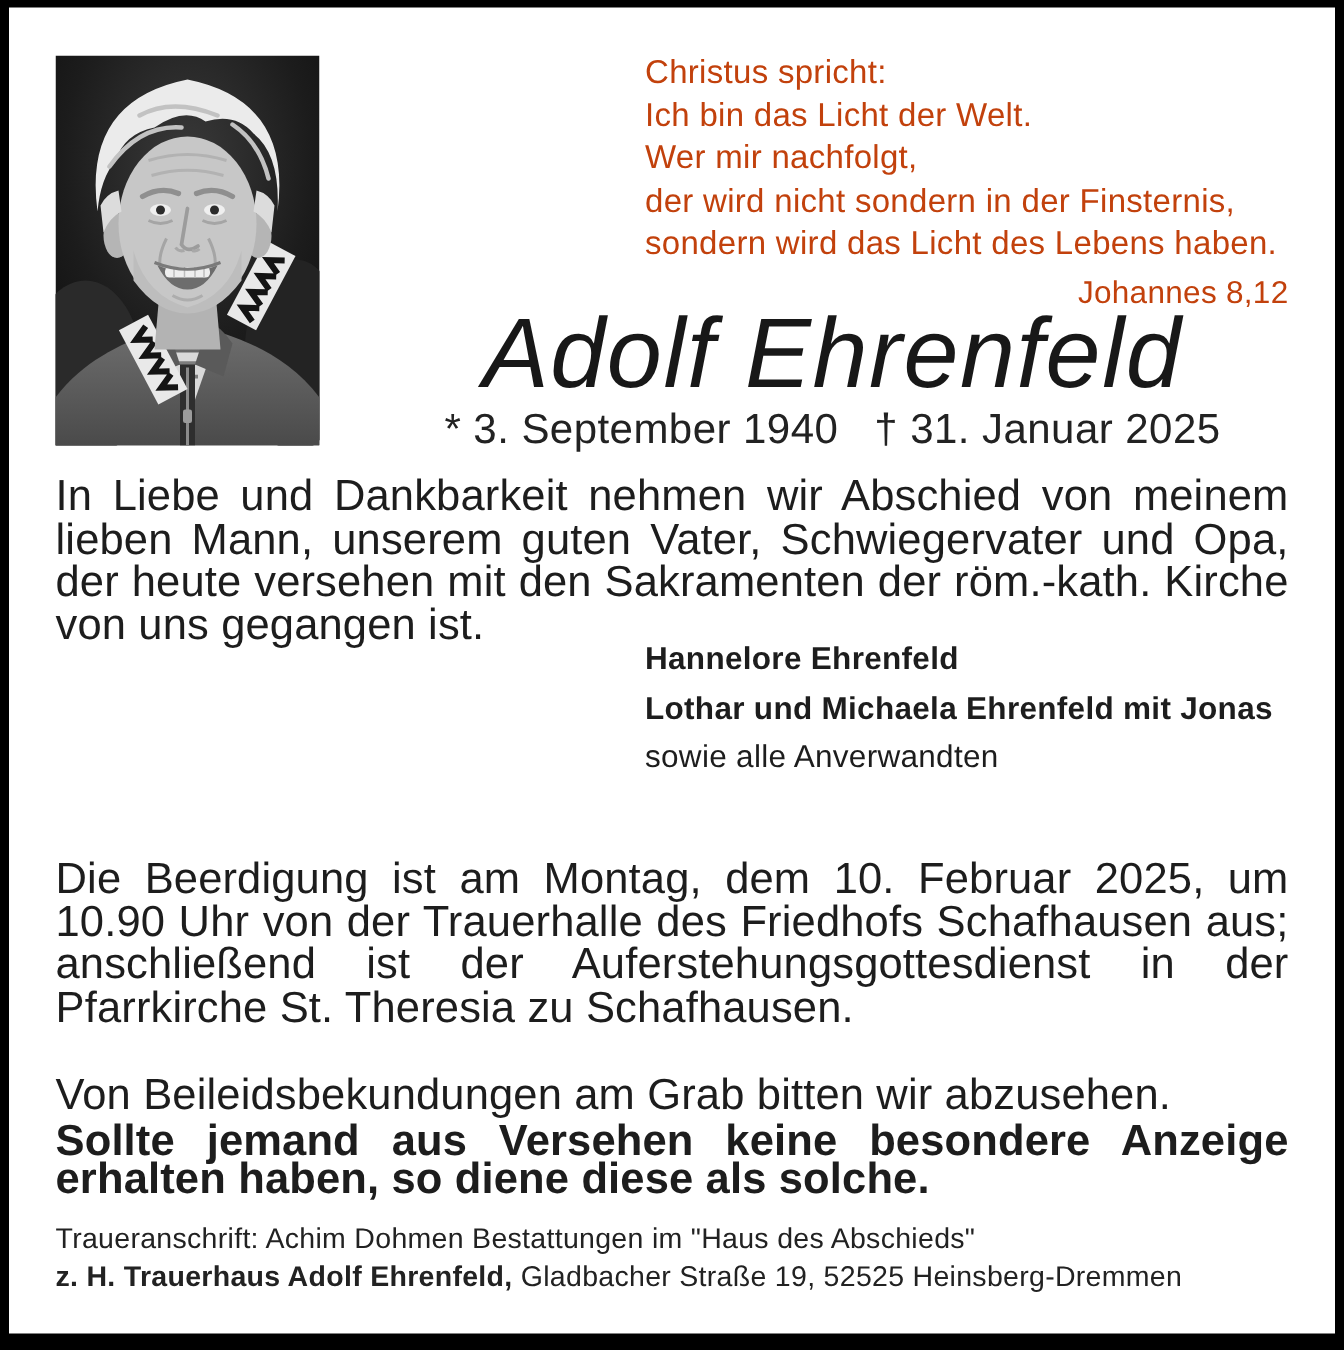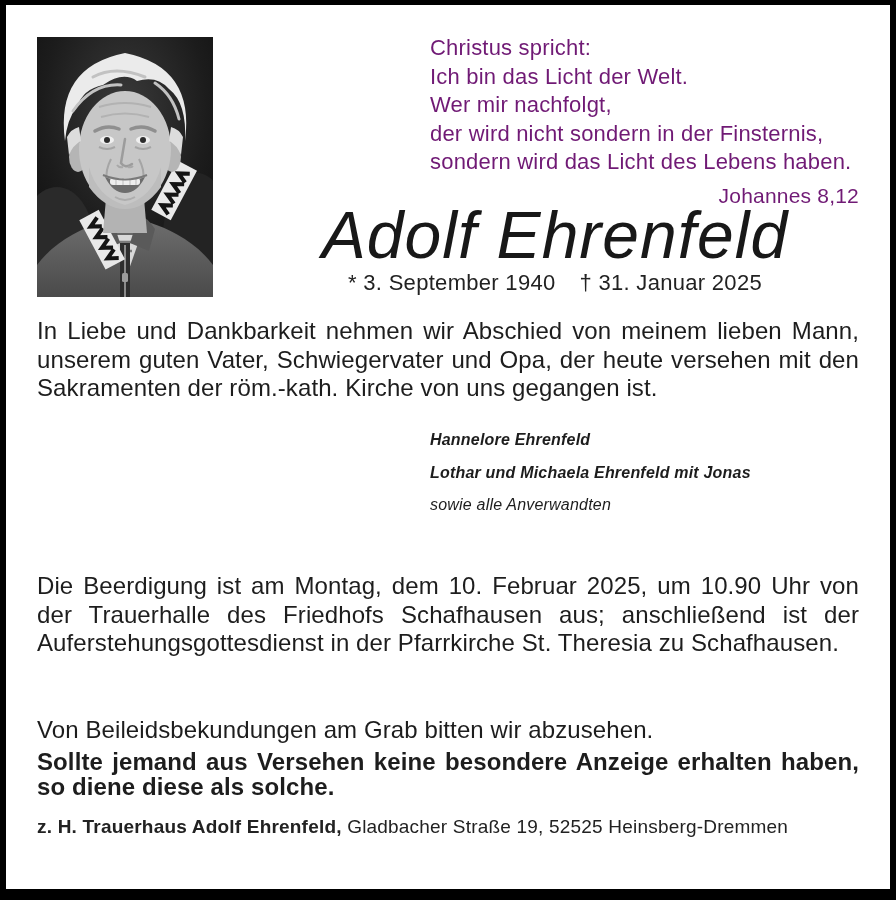--- a/index.html
+++ b/index.html
@@ -18,50 +18,50 @@
 
   .photo {
     position: absolute; left: 31px; top: 32px;
     width: 176px; height: 260px;
   }
   .photo svg { display: block; width: 100%; height: 100%; }
 
   .quote {
     position: absolute; left: 424px; top: 29px; width: 429px;
     font-size: 22px; line-height: 28.5px; letter-spacing: 0.2px;
-    white-space: nowrap; color: #701a75;
+    white-space: nowrap; color: #c2410c;
   }
   .quote-source { text-align: right; font-size: 21px; margin-top: 5px; }
 
   .name-block {
     position: absolute; left: 224px; right: 10px; top: 202px;
     text-align: center;
   }
   .name {
     font-style: italic; font-size: 66px; line-height: 56px;
     letter-spacing: 1px; color: #181818; font-weight: 400;
   }
-  .dates { font-size: 22px; margin-top: 7px; letter-spacing: 0.3px; color: #222; }
+  .dates { font-size: 28px; margin-top: 7px; letter-spacing: 0.3px; color: #222; }
   .dates .death { margin-left: 24px; }
 
   .body {
     position: absolute; left: 31px; width: 822px;
-    font-size: 24px; line-height: 28.5px; letter-spacing: 0.1px;
+    font-size: 29px; line-height: 28.5px; letter-spacing: 0.1px;
     color: #1d1d1d;
   }
   .justify { text-align: justify; }
   .intro { top: 312px; }
   .p2 { top: 567px; }
   .p3 { top: 654px; }
   .p4 { top: 711px; }
   .p5 { top: 744px; line-height: 25px; font-weight: bold; }
 
   .mourners {
     position: absolute; left: 424px; top: 419px;
-    font-size: 16px; line-height: 32.5px; letter-spacing: 0.2px; font-style: italic;
+    font-size: 21px; line-height: 32.5px; letter-spacing: 0.2px;
   }
   .mourners .bold { font-weight: bold; }
 
   .footer {
     position: absolute; left: 31px; top: 809px;
     font-size: 19px; line-height: 25px; letter-spacing: 0.2px;
     color: #222;
   }
   .bold { font-weight: bold; }
 </style>
@@ -171,19 +171,20 @@
     <div class="bold">Hannelore Ehrenfeld</div>
     <div class="bold">Lothar und Michaela Ehrenfeld mit Jonas</div>
     <div>sowie alle Anverwandten</div>
   </div>
 
   <p class="body justify p2">Die Beerdigung ist am Montag, dem 10. Februar 2025, um 10.90 Uhr von der Trauerhalle des Friedhofs Schafhausen aus; anschließend ist der Auferstehungsgottesdienst in der Pfarrkirche St. Theresia zu Schafhausen.</p>
   <p class="body p4">Von Beileidsbekundungen am Grab bitten wir abzusehen.</p>
   <p class="body justify p5">Sollte jemand aus Versehen keine besondere Anzeige erhalten haben, so diene diese als solche.</p>
 
   <div class="footer">
+    <div>Traueranschrift: Achim Dohmen Bestattungen im "Haus des Abschieds"</div>
     <div>
       <span class="bold">z. H. Trauerhaus Adolf Ehrenfeld,</span>
       <span>Gladbacher Straße 19, 52525 Heinsberg-Dremmen</span>
     </div>
   </div>
 
 </div>
 
 </body></html>

